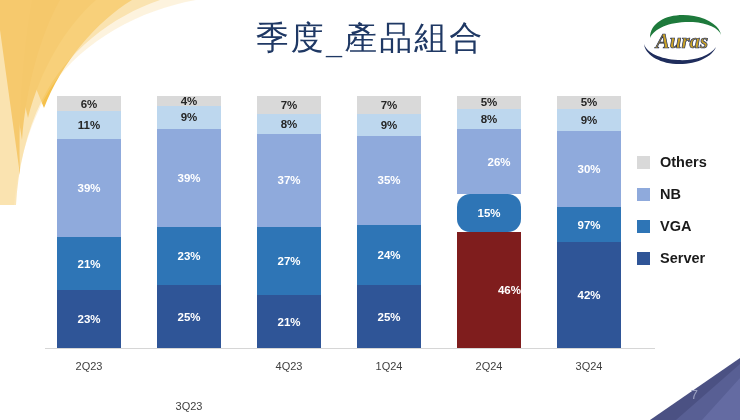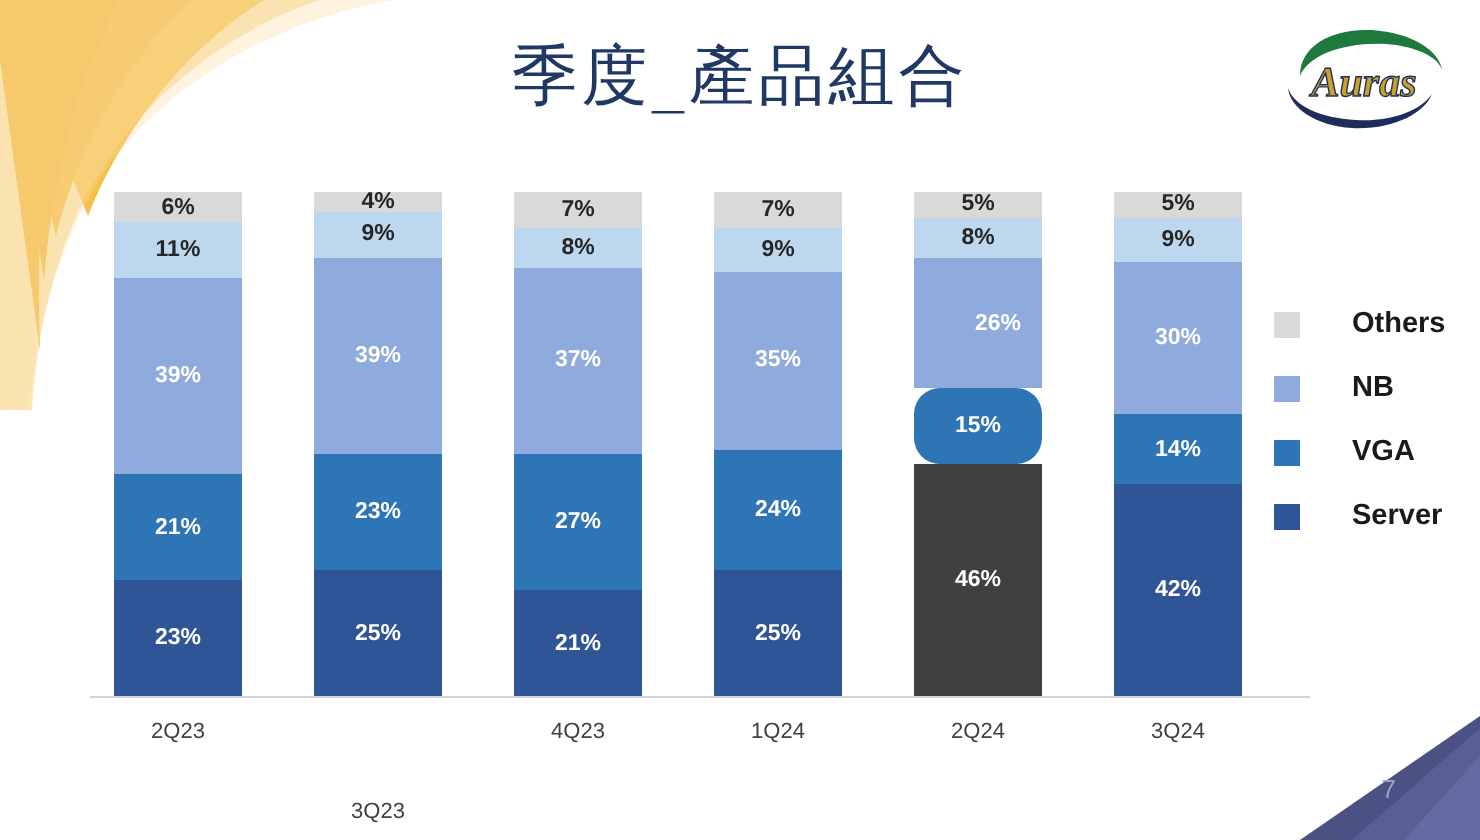--- a/index.html
+++ b/index.html
@@ -138,21 +138,20 @@
     width: 13px;
     height: 13px;
     margin-right: 10px;
     flex: 0 0 auto;
   }
   .legend-label {
     font-size: 14.5px;
     font-weight: bold;
     color: #1a1a1a;
     font-family: "Liberation Sans", sans-serif;
-    margin-left: 16px;
   }
 
   
   .footer {
     position: absolute;
     left: 0;
     right: 0;
     bottom: 8px;
     text-align: center;
     font-size: 9.5px;
@@ -259,36 +258,36 @@
         </div>
         <div class="seg light-label" style="flex: 8 0 0px; background: rgb(189, 215, 238);">
           <span>8%</span>
         </div>
         <div class="seg dark-label" style="flex: 26 0 0px; background: rgb(143, 170, 220); padding-left: 20px;">
           <span>26%</span>
         </div>
         <div class="seg dark-label" style="flex: 15 0 0px; background: rgb(46, 117, 182); border-radius: 13px;">
           <span>15%</span>
         </div>
-        <div class="seg dark-label" style="flex: 46 0 0px; background: #404040;">
+        <div class="seg dark-label" style="flex: 46 0 0px; background: #7f1d1d; justify-content: flex-end;">
           <span>46%</span>
         </div>
       </div>
       <div class="bar-group" style="left: 500px;">
         <div class="seg light-label" style="flex: 5 0 0px; background: rgb(217, 217, 217);">
           <span>5%</span>
         </div>
         <div class="seg light-label" style="flex: 9 0 0px; background: rgb(189, 215, 238);">
           <span>9%</span>
         </div>
         <div class="seg dark-label" style="flex: 30 0 0px; background: rgb(143, 170, 220);">
           <span>30%</span>
         </div>
         <div class="seg dark-label" style="flex: 14 0 0px; background: rgb(46, 117, 182);">
-          <span>14%</span>
+          <span>97%</span>
         </div>
         <div class="seg dark-label" style="flex: 42 0 0px; background: rgb(47, 85, 151);">
           <span>42%</span>
         </div>
       </div>
     </div>
   <div class="xlabels">
       <div class="xlabel" style="left: 0px;">2Q23</div>
       <div class="xlabel" style="left: 100px; margin-top: 40px;">3Q23</div>
       <div class="xlabel" style="left: 200px;">4Q23</div>

